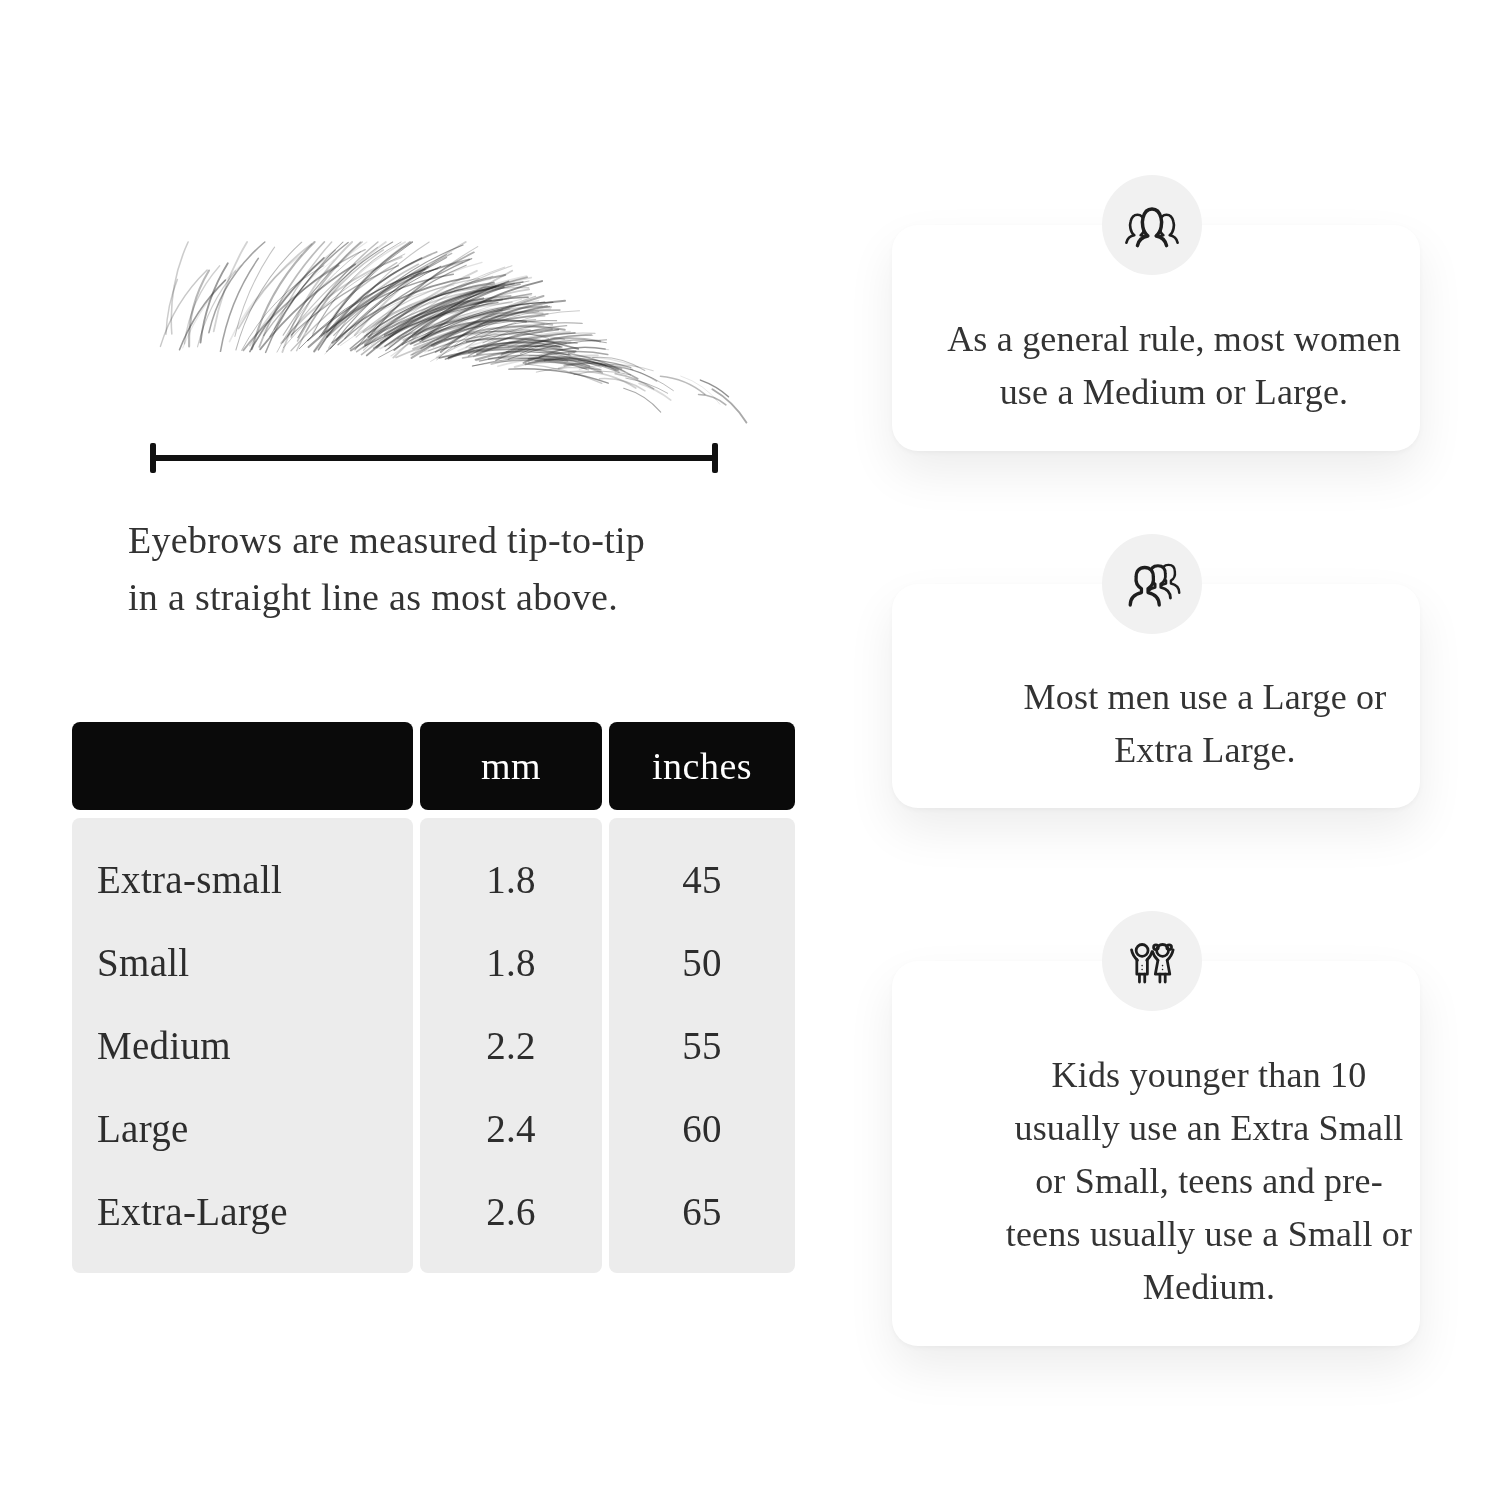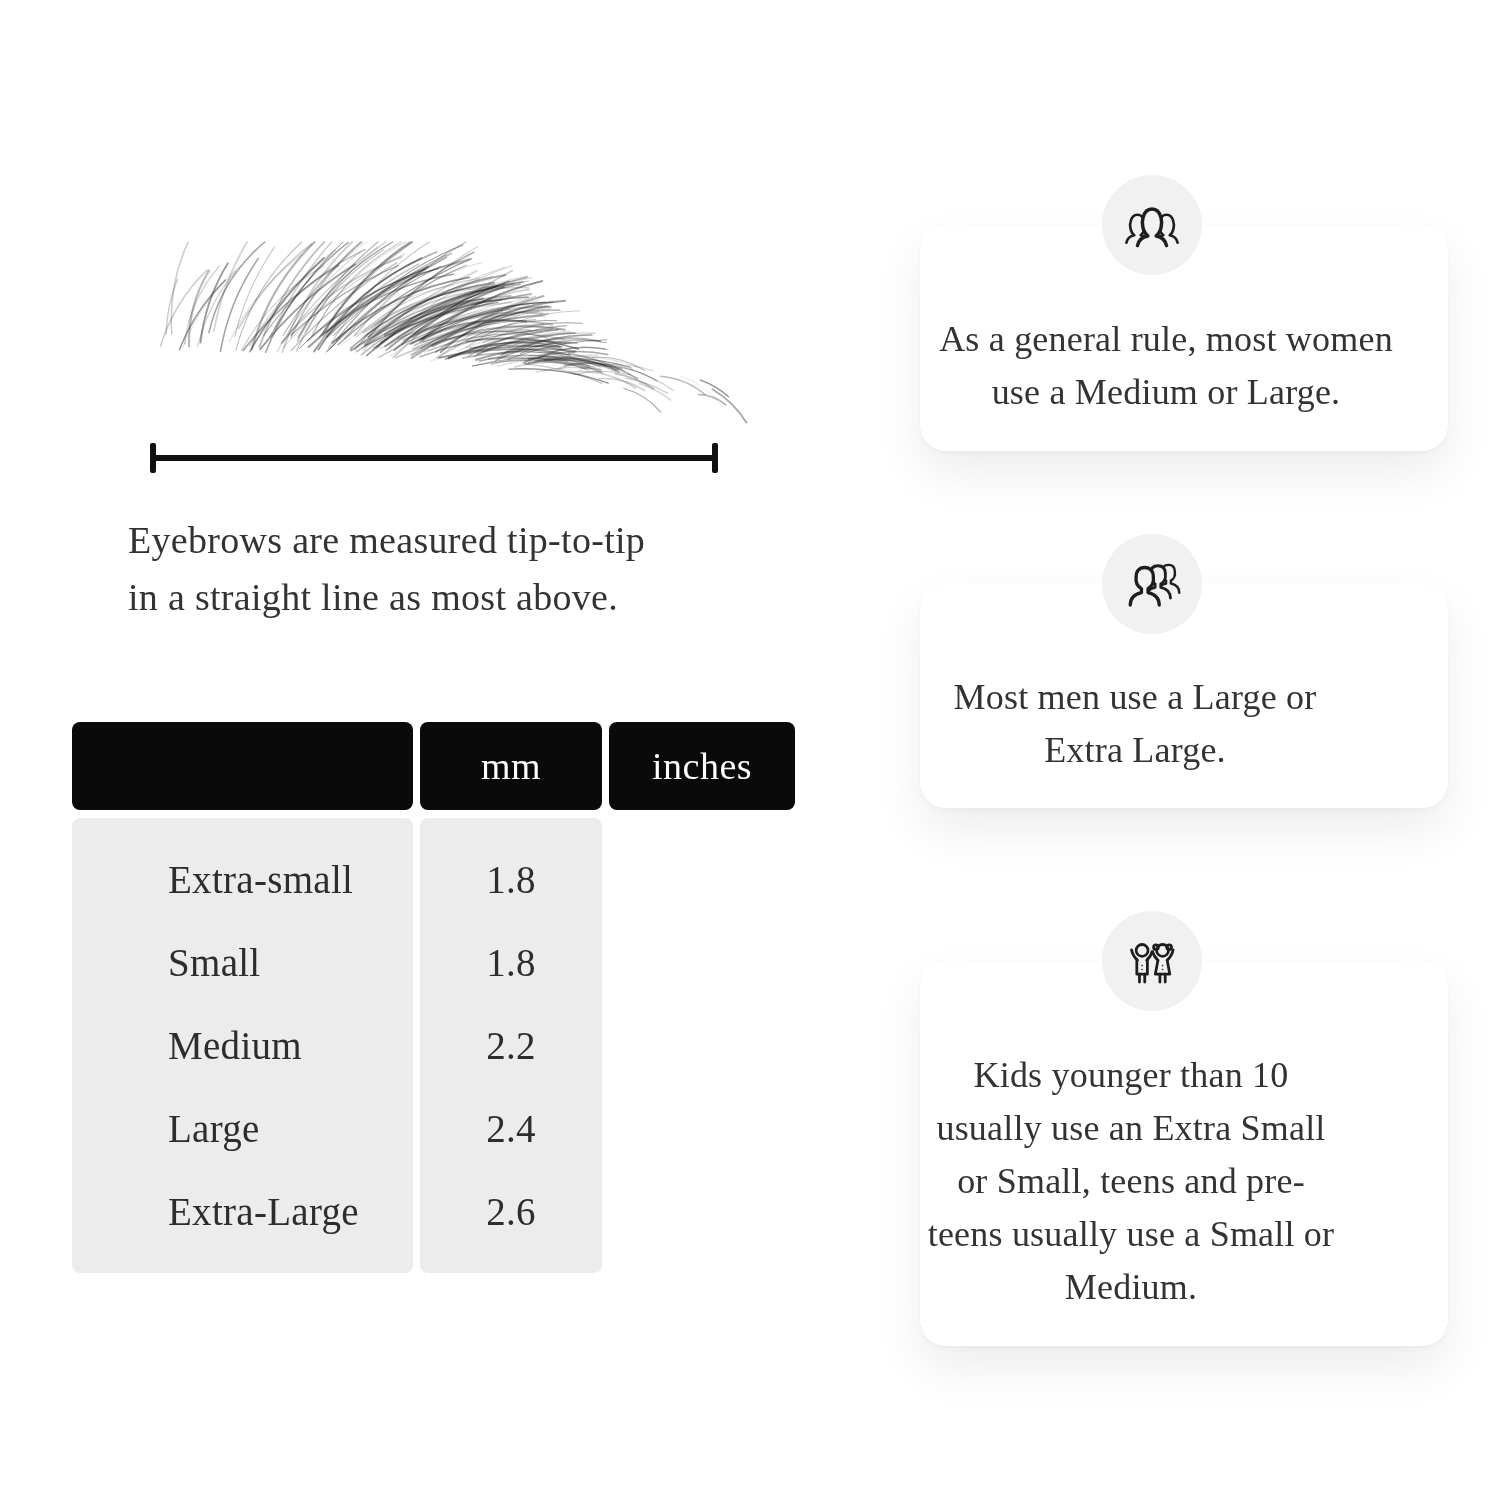--- a/index.html
+++ b/index.html
@@ -57,30 +57,30 @@
   .tcol{
     background:var(--table-body-bg);
     border-radius:8px;
     padding-top:20px;
     display:flex;flex-direction:column;
   }
   .tcell{
     height:83px;display:flex;align-items:center;
     font-size:39px;color:var(--table-text);letter-spacing:0.3px;
   }
-  .col-size .tcell{padding-left:96px;}
+  .col-size .tcell{padding-left:25px;}
   .col-num .tcell{justify-content:center;}
 
   
   .tip-card{
-    position:absolute;left:920px;width:528px;
+    position:absolute;left:892px;width:528px;
     background:var(--card-bg);
     border-radius:26px;
     box-shadow:0 2px 5px rgba(0,0,0,0.035), 0 22px 48px rgba(0,0,0,0.075);
-    display:flex;align-items:center;justify-content:flex-start;
+    display:flex;align-items:center;justify-content:flex-end;
   }
   .card-1{top:225px;height:226px;}
   .card-2{top:584px;height:224px;}
   .card-3{top:961px;height:385px;}
   .card-text{
     font-size:36px;line-height:53px;text-align:center;color:var(--text);
     padding-top:56px;letter-spacing:0.2px;
   }
   .card-1 .card-text{max-width:492px;}
   .card-2 .card-text{max-width:430px;}
@@ -336,20 +336,27 @@
   </div>
 
   <div class="tcol col-num">
     <div class="tcell">1.8</div>
     <div class="tcell">1.8</div>
     <div class="tcell">2.2</div>
     <div class="tcell">2.4</div>
     <div class="tcell">2.6</div>
   </div>
 
+  <div class="tcol col-num">
+    <div class="tcell">45</div>
+    <div class="tcell">50</div>
+    <div class="tcell">55</div>
+    <div class="tcell">60</div>
+    <div class="tcell">65</div>
+  </div>
 </section>
 
 <div class="tip-card card-1">
   <p class="card-text">As a general rule, most women use a Medium or Large.</p>
 </div>
 <div class="icon-circle ic-1">
   <svg viewBox="0 0 100 100" stroke="var(--icon-stroke)" stroke-width="5" fill="none" stroke-linecap="round" stroke-linejoin="round">
     <path transform="translate(28,56) scale(0.80)" d="M -21,26 C -19,17 -12,13 -6,12 C -14,6 -15,-8 -13,-14 C -11,-23 -6,-27 0,-27 C 6,-27 11,-23 13,-14 C 15,-8 14,6 6,12 C 12,13 19,17 21,26"></path>
     <path transform="translate(72,56) scale(0.80)" d="M -21,26 C -19,17 -12,13 -6,12 C -14,6 -15,-8 -13,-14 C -11,-23 -6,-27 0,-27 C 6,-27 11,-23 13,-14 C 15,-8 14,6 6,12 C 12,13 19,17 21,26"></path>
     <path transform="translate(50,54) scale(1.05)" fill="var(--icon-circle-bg)" d="M -21,26 C -19,17 -12,13 -6,12 C -14,6 -15,-8 -13,-14 C -11,-23 -6,-27 0,-27 C 6,-27 11,-23 13,-14 C 15,-8 14,6 6,12 C 12,13 19,17 21,26"></path>

